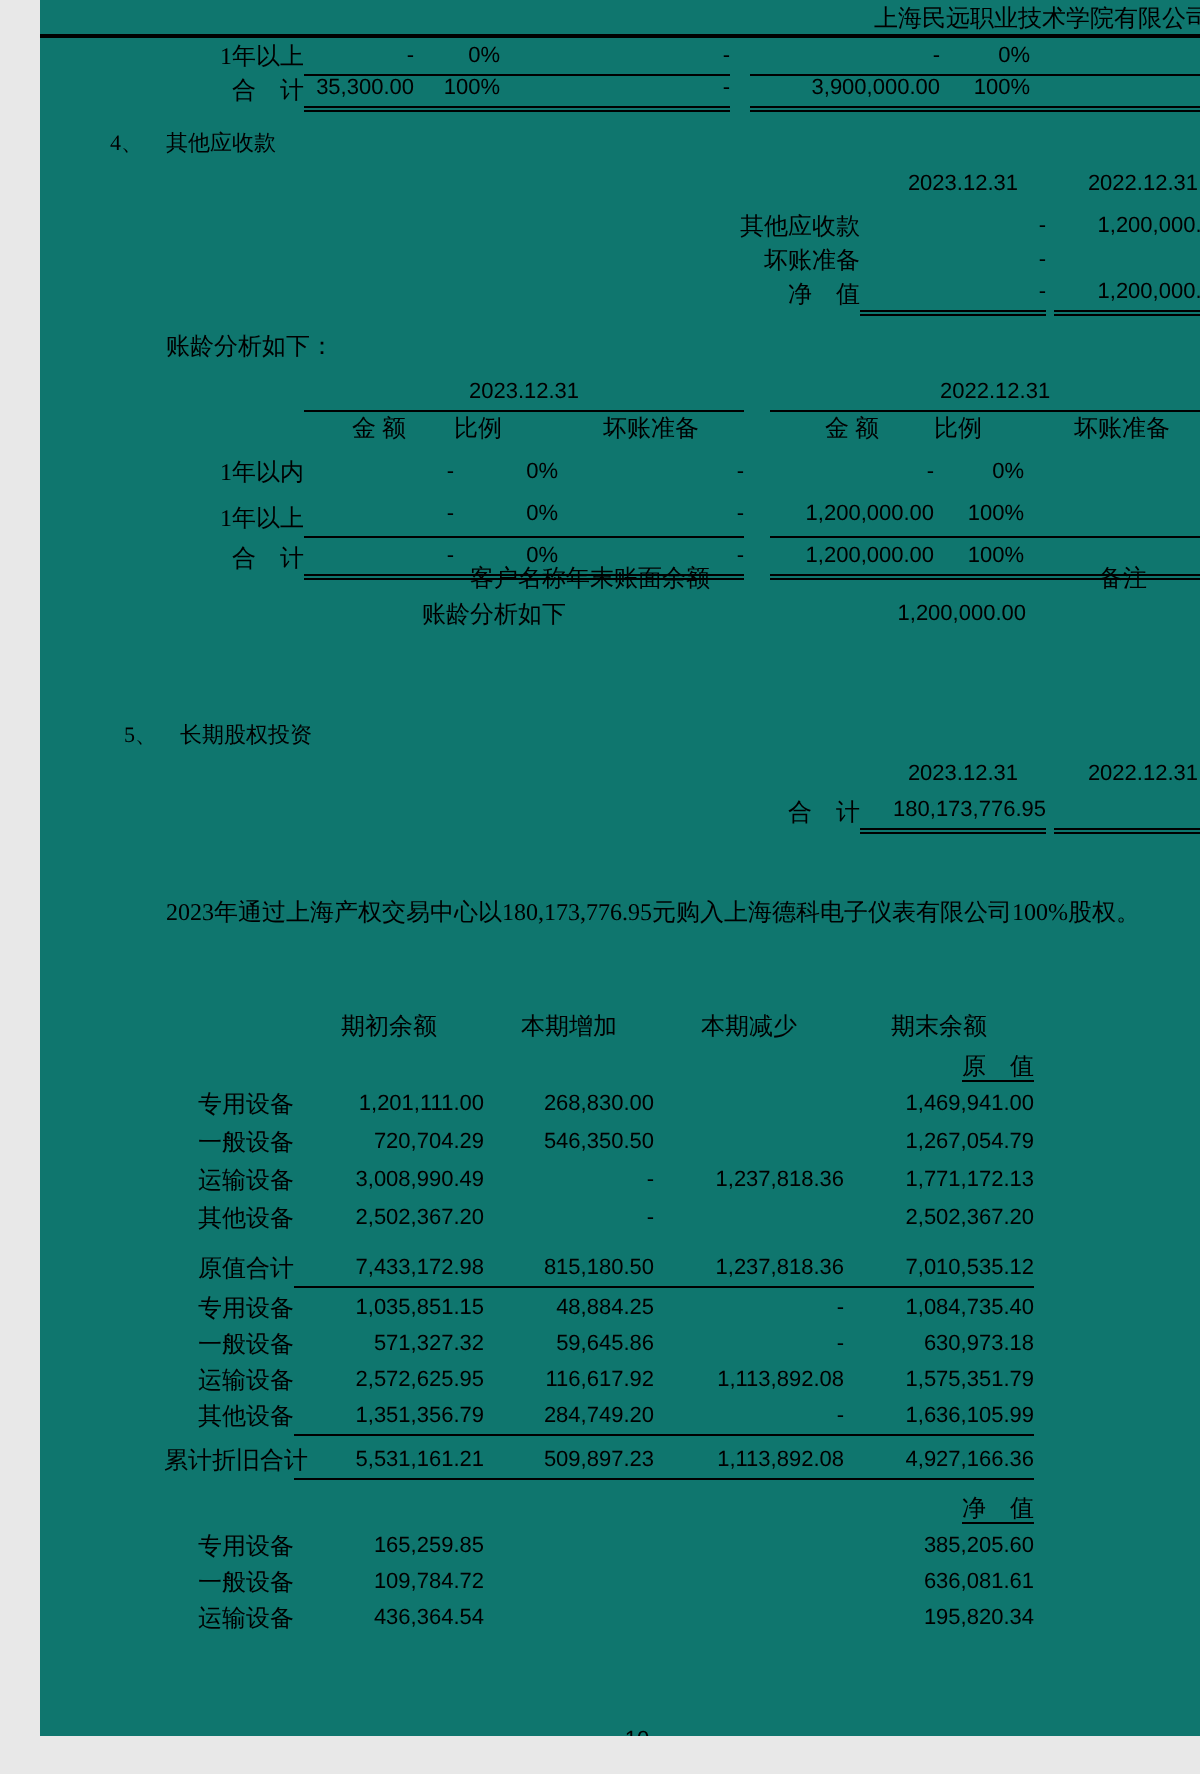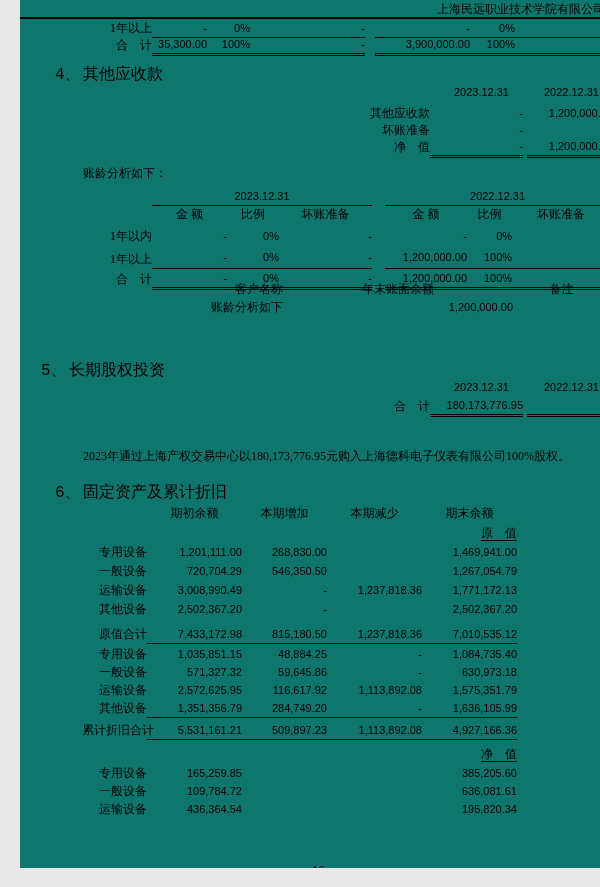--- a/index.html
+++ b/index.html
@@ -7,30 +7,30 @@
         font-family:"Liberation Serif","DejaVu Serif",serif;overflow:hidden;margin-left:20px;}
   .abs{position:absolute;}
   .cn{font-size:12px;line-height:14px;}
   .num{font-family:"Liberation Sans","DejaVu Sans",sans-serif;font-size:11px;}
   .tbl{border-collapse:collapse;table-layout:fixed;}
   .tbl td{padding:0 0 2px 0;vertical-align:bottom;white-space:nowrap;overflow:visible;
           font-size:12px;line-height:13px;}
   .tbl td.num{font-size:11px;text-align:right;}
   .tbl td.lbl{text-align:right;}
   .ctr{text-align:center !important;}
-  .rt{text-align:center;}
+  .rt{text-align:left;}
   .bb{border-bottom:1px solid #000;}
   .bt{border-top:1px solid #000;}
   .dbb{border-bottom:3px double #000;}
   .pr14{padding-right:14px !important;}
   .pb4{padding-bottom:4px !important;}
   .u{text-decoration:underline;text-underline-offset:3px;}
   .hdr-rule{position:absolute;top:17px;left:0;width:594px;height:2px;background:#000;}
   .company{position:absolute;top:2px;right:15px;font-size:12px;}
-  .sec-title{font-size:16px;font-family:Liberation Mono, monospace;}
+  .sec-title{font-size:11px;}
   .secnum{display:inline-block;width:28px;}
   .footer{position:absolute;top:864px;left:0;width:600px;text-align:center;}
 </style>
 </head>
 <body>
 
 <div class="page">
 
   <div class="company cn">上海民远职业技术学院有限公司</div>
   <div class="hdr-rule"></div>
@@ -185,21 +185,21 @@
       <td class="cn ctr">备注</td>
     </tr>
     <tr style="height:18px">
       <td class="lbl cn">账龄分析如下</td>
       <td class="num">1,200,000.00</td>
       <td class="num ctr"></td>
     </tr>
   </tbody>
     </table>
 
-  <div class="abs sec-title" style="top:360px;left:21px;">
+  <div class="abs sec-title" style="top:360px;left:42px;">
     <span class="secnum">5、</span><span>长期股权投资</span>
   </div>
 
   <table class="tbl abs" style="top:381px;left:63px;width:530px;">
     <colgroup>
         <col style="width:347px">
         <col style="width:93px">
         <col style="width:4px">
         <col style="width:86px">
       </colgroup>
@@ -214,23 +214,20 @@
       <td class="lbl cn">合　计</td>
       <td class="num dbb">180,173,776.95</td>
       <td></td>
       <td class="num dbb">-</td>
     </tr>
   </tbody>
     </table>
 
   <div class="abs cn" style="top:449px;left:63px;width:500px;">2023年通过上海产权交易中心以180,173,776.95元购入上海德科电子仪表有限公司100%股权。</div>
 
-  <div class="abs sec-title" style="top:482px;left:35px;">
-    <span class="secnum">6、</span><span>固定资产及累计折旧</span>
-  </div>
 
   <table class="tbl abs" style="top:504px;left:62px;width:435px;">
     <colgroup>
         <col style="width:65px">
         <col style="width:95px">
         <col style="width:85px">
         <col style="width:95px">
         <col style="width:95px">
       </colgroup>
     <tbody>

